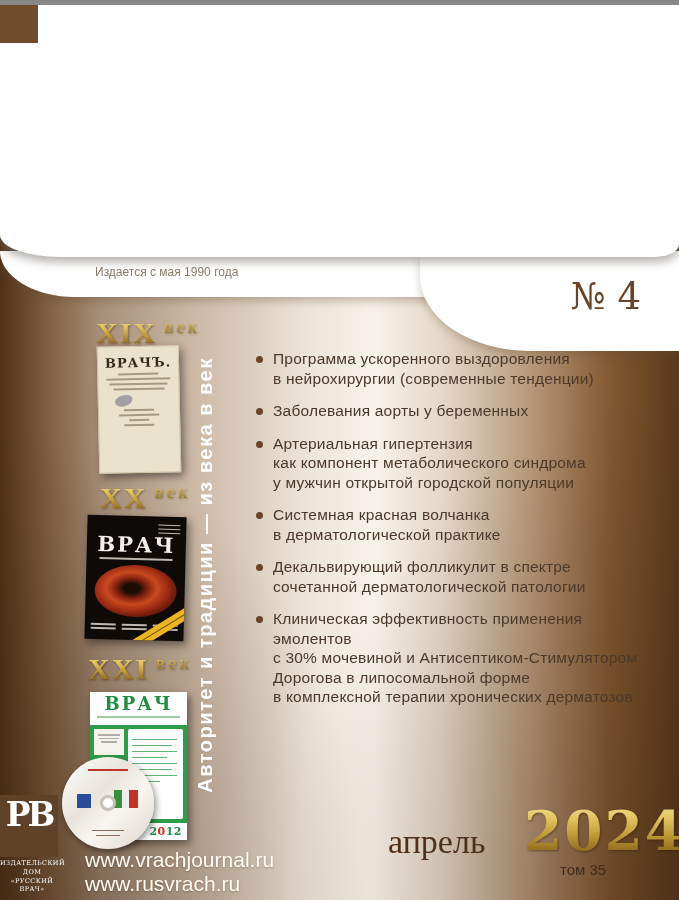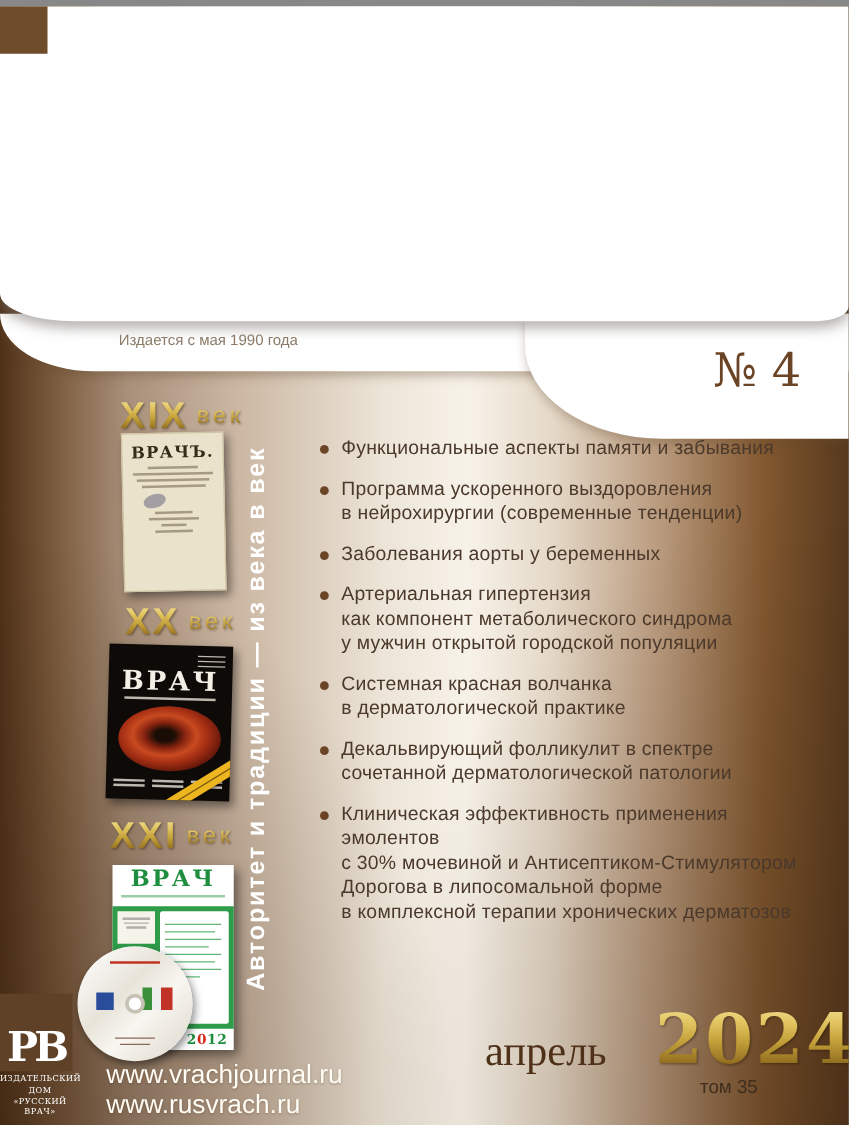--- a/index.html
+++ b/index.html
@@ -27,22 +27,22 @@
     text-shadow:7px 6px 9px rgba(125,120,115,.55);}
   .subtitle{position:absolute;left:0;top:208px;width:679px;text-align:center;
     font-size:12.5px;color:#7d5c3e;letter-spacing:2.4px;word-spacing:6px;white-space:nowrap;}
   .since{position:absolute;left:95px;top:260px;font-size:12px;color:#8b7a68;z-index:4;}
   .issue-no{position:absolute;right:38px;top:270px;z-index:4;font-family:"DejaVu Serif",serif;
     font-size:37px;color:#6b4426;}
   
   .gold{background:linear-gradient(180deg,#f6e9a8 0%,#e3c662 30%,#c29f38 55%,#8a661c 85%);
     -webkit-background-clip:text;background-clip:text;color:transparent;
     filter:drop-shadow(1.5px 1.5px 1px rgba(40,25,5,.45));}
-  .century{position:absolute;z-index:5;display:flex;align-items:center;gap:7px;
-    font-family:Liberation Sans, sans-serif;}
+  .century{position:absolute;z-index:5;display:flex;align-items:flex-start;gap:7px;
+    font-family:Liberation Serif, serif;}
   .century .numeral{font-size:30px;font-weight:700;letter-spacing:2px;}
   .century .word{font-size:19px;letter-spacing:3px;}
   .c19{left:96px;top:311px}.c20{left:100px;top:476px}.c21{left:88px;top:647px}
   
   .cover{position:absolute;z-index:5;box-shadow:3px 4px 8px rgba(0,0,0,.45);}
   .bar{height:2px;background:#6d5f49;opacity:.55;margin:3px auto 0;}
   .w95{width:95%}.w85{width:85%}.w75{width:75%}.w60{width:60%}.w45{width:45%}.w30{width:30%}
   .cov19{left:98px;top:341px;width:82px;height:127px;background:#ebe2cb;transform:rotate(-1.2deg);
     border:1px solid #cfc3a4;box-sizing:border-box;padding:8px 6px 0;}
   .cov19-title{font-family:"DejaVu Serif",serif;font-weight:700;font-size:13px;color:#352b18;
@@ -98,21 +98,21 @@
     transform:rotate(-90deg);text-align:center;font-size:20px;font-weight:700;color:#fff;
     letter-spacing:1.5px;white-space:nowrap;}
   
   .articles{position:absolute;left:256px;top:344px;width:396px;z-index:5;
     list-style:none;margin:0;padding:0;}
   .articles li{display:flex;gap:10px;margin-bottom:13px;}
   .dot{flex:0 0 7px;width:7px;height:7px;border-radius:50%;background:#6b4426;margin-top:7px;}
   .article-text{font-size:15.5px;line-height:19.5px;color:#4b392b;letter-spacing:.2px;}
   
   .pub-box{position:absolute;left:0;top:790px;width:58px;height:62px;background:#5e4126;z-index:6;
-    display:flex;align-items:flex-end;justify-content:center;}
+    display:flex;align-items:flex-start;justify-content:center;}
   .pub-mark{font-family:"DejaVu Serif",serif;font-weight:700;font-size:33px;color:#fff;
     letter-spacing:-3px;}
   .pub-text{position:absolute;left:0;top:854px;width:64px;z-index:6;text-align:center;
     font-family:"DejaVu Serif",serif;font-size:6.5px;color:#fff;line-height:1.35;letter-spacing:.4px;}
   .sites{position:absolute;left:85px;top:843px;z-index:6;font-size:21px;line-height:24px;
     color:#fffdf6;text-shadow:0 1px 2px rgba(80,50,20,.35);}
   .sites a{color:#fffdf6;text-decoration:none;display:block;}
   .month{position:absolute;left:388px;top:818px;z-index:6;font-family:Liberation Serif, serif;
     font-size:34px;color:#4f3018;}
   .year{position:absolute;left:524px;top:793px;z-index:6;font-family:"DejaVu Serif",serif;
@@ -238,24 +238,20 @@
     <div class="tline1"></div>
     <div class="tline2"></div>
     <div class="hole"></div>
   </div>
 
   <div class="tagline">Авторитет и традиции — из века в век</div>
 
   <ul class="articles">
       <li>
         <span class="dot"></span>
-        <span class="article-text">Функциональные аспекты памяти и забывания</span>
-      </li>
-      <li>
-        <span class="dot"></span>
         <span class="article-text">Программа ускоренного выздоровления<br>в нейрохирургии (современные тенденции)</span>
       </li>
       <li>
         <span class="dot"></span>
         <span class="article-text">Заболевания аорты у беременных</span>
       </li>
       <li>
         <span class="dot"></span>
         <span class="article-text">Артериальная гипертензия<br>как компонент метаболического синдрома<br>у мужчин открытой городской популяции</span>
       </li>

